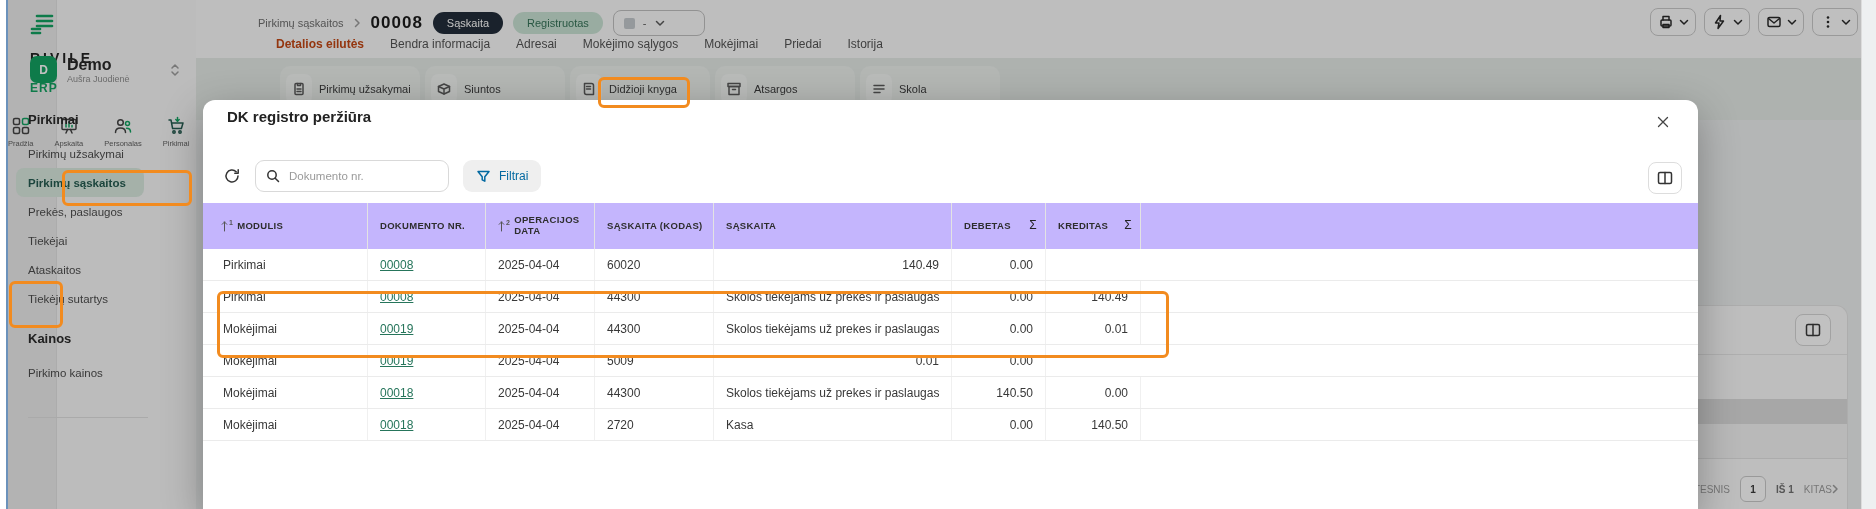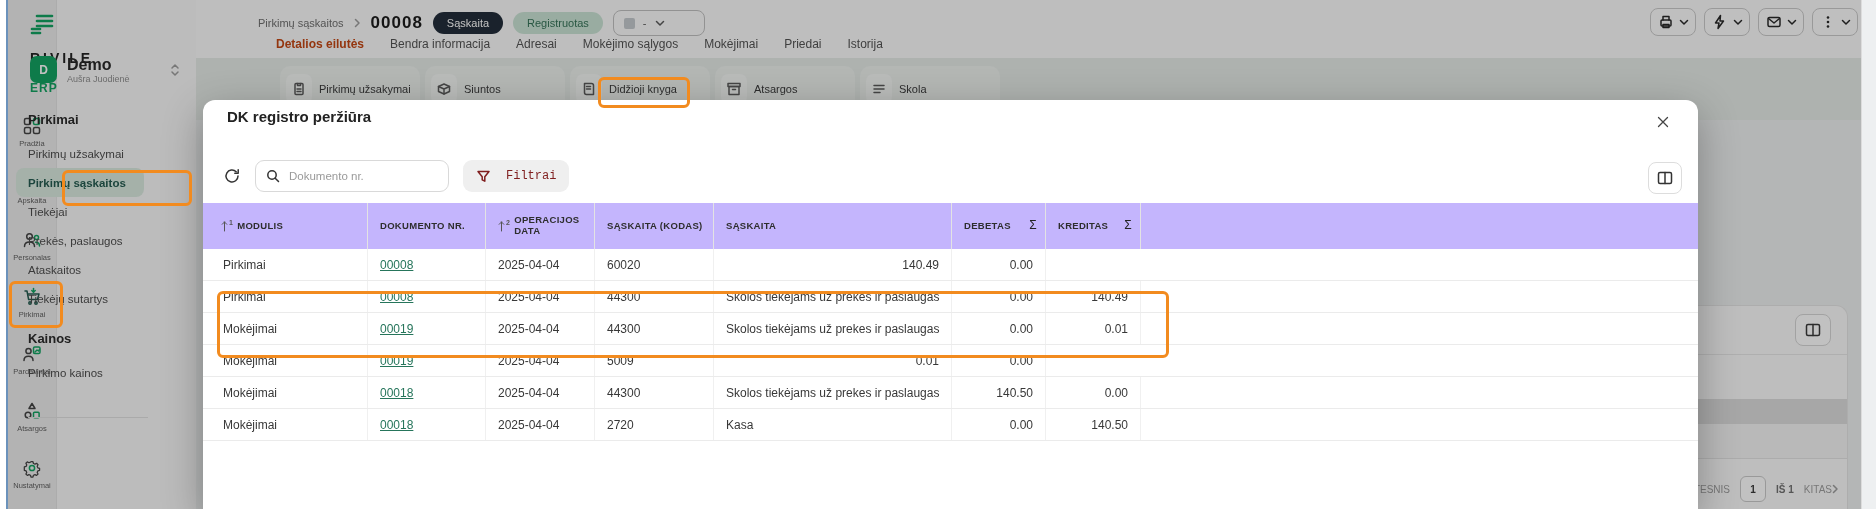--- a/index.html
+++ b/index.html
@@ -19,21 +19,21 @@
   .submenu{position:absolute;left:48px;top:0;width:140px;height:100%;background:#f8f8f8;border-left:1px solid #e2e2e2;box-sizing:border-box;}
   .side-head{position:absolute;left:0;top:0;width:188px;height:100px;z-index:2;}
   .logo-row{position:absolute;left:22px;top:12px;display:flex;align-items:flex-start;gap:15px;flex-direction:column;}
   .brand-name{font-size:14px;font-weight:bold;letter-spacing:3px;color:#1b1b1b;line-height:1;}
   .brand-sub{font-size:12px;font-weight:bold;letter-spacing:1px;color:var(--green);margin-top:16px;}
   .user-row{position:absolute;left:22px;top:55px;display:flex;align-items:center;gap:10px;width:150px;}
   .avatar{width:27px;height:27px;border-radius:7px;background:var(--green);color:#fff;font-size:12px;font-weight:bold;display:flex;align-items:center;justify-content:center;}
   .user-name{font-size:16px;font-weight:bold;color:#222;line-height:1.2;}
   .user-sub{font-size:9px;color:#8a8a8a;}
   .collapse{margin-left:auto;color:#9a9a9a;}
-  .rail-items{position:absolute;left:0;top:116px;width:48px;display:flex;flex-direction:column;gap:21px;}
+  .rail-items{position:absolute;left:0;top:116px;width:48px;display:flex;flex-direction:row;gap:21px;}
   .rail-item{height:36px;display:flex;flex-direction:column;align-items:center;justify-content:flex-start;gap:3px;color:#3d3d3d;cursor:pointer;}
   .rail-item.active{color:#1d564a;}
   .rail-label{font-size:7.5px;color:#5a5a5a;white-space:nowrap;}
   .submenu-body{position:absolute;left:0;top:112px;width:140px;}
   .submenu-title{font-size:13px;font-weight:bold;color:#232323;margin:0 0 12px 20px;}
   .submenu-item{height:29px;display:flex;align-items:center;padding-left:20px;font-size:11.5px;color:#474747;cursor:pointer;box-sizing:border-box;}
   .submenu-item.active{background:#d9e9df;color:#1d564a;border-radius:8px;margin:0 4px 0 8px;padding-left:12px;font-weight:bold;}
   .submenu-sec2{margin-top:18px;}
   .submenu-div{border:none;border-top:1px solid #e0e0e0;margin:30px 0 0 20px;}
 
@@ -75,21 +75,21 @@
   
   .modal{position:absolute;left:203px;top:100px;width:1495px;height:409px;background:#fff;border-radius:12px 12px 0 0;
          box-shadow:0 12px 40px rgba(0,0,0,.3);z-index:60;}
   .modal-title{position:absolute;left:24px;top:8px;font-size:15px;font-weight:bold;color:#222;}
   .modal-close{position:absolute;right:26px;top:13px;background:none;border:none;color:#444;cursor:pointer;padding:2px;}
   .toolbar{position:absolute;left:20px;top:60px;display:flex;align-items:center;gap:14px;}
   .refresh-btn{background:none;border:none;color:#333;cursor:pointer;padding:0;}
   .search-box{width:194px;height:32px;border:1px solid #d9d9d9;border-radius:9px;display:flex;align-items:center;gap:7px;padding:0 10px;box-sizing:border-box;background:#fff;}
   .search-box input{border:none;outline:none;font-size:11.5px;color:#333;width:140px;background:transparent;font-family:inherit;}
   .search-box input::placeholder{color:#9a9a9a;}
-  .filter-btn{height:32px;background:#efefef;border:none;border-radius:9px;display:flex;align-items:center;gap:15px;padding:0 13px;font-size:12px;color:#7f1d1d;cursor:pointer;font-family:Liberation Mono, monospace;}
+  .filter-btn{height:32px;background:#efefef;border:none;border-radius:9px;display:flex;align-items:center;gap:8px;padding:0 13px;font-size:12px;color:#0369a1;cursor:pointer;font-family:Liberation Sans, sans-serif;}
   .cols-btn{position:absolute;right:16px;top:62px;width:32px;height:30px;border:1px solid #ddd;border-radius:8px;background:#fff;display:flex;align-items:center;justify-content:center;color:#333;cursor:pointer;}
   .tbl{position:absolute;left:0;top:103px;width:100%;}
   .tr{display:grid;grid-template-columns:165px 118px 109px 119px 238px 94px 95px 1fr;}
   .th-row{background:#c4b5fd;height:46px;}
   .td-row{height:31px;border-bottom:1px solid #ebebeb;background:#fff;}
   .th{display:flex;align-items:center;gap:4px;padding:0 8px 0 12px;font-size:9.5px;font-weight:bold;color:#2e2e2e;letter-spacing:.3px;border-right:1px solid #e3e3e3;line-height:1.15;box-sizing:border-box;}
   .th:first-child{padding-left:18px;}
   .th.sum-col{justify-content:space-between;}
   .th.no-border{border-right:none;}
   .td{display:flex;align-items:center;padding:0 12px;font-size:12px;color:#383838;border-right:1px solid #f0f0f0;white-space:nowrap;overflow:hidden;box-sizing:border-box;}
@@ -236,22 +236,22 @@
               <circle cx="10" cy="10" r="2.6" stroke="#0aa05c"></circle>
             </svg>
           </span>
      <div class="rail-label">Nustatymai</div>
    </div>
       </div>
     <div class="submenu-body" id="submenu-body">
         <div class="submenu-title ">Pirkimai</div>
         <div class="submenu-item ">Pirkimų užsakymai</div>
         <div class="submenu-item active">Pirkimų sąskaitos</div>
+        <div class="submenu-item ">Prekės, paslaugos</div>
         <div class="submenu-item ">Tiekėjai</div>
-        <div class="submenu-item ">Prekės, paslaugos</div>
         <div class="submenu-item ">Ataskaitos</div>
         <div class="submenu-item ">Tiekėjų sutartys</div>
         <div class="submenu-title submenu-sec2">Kainos</div>
         <div class="submenu-item ">Pirkimo kainos</div>
         <hr class="submenu-div">
       </div>
 
     <div class="main">
       <div class="crumb-row">
         <span class="crumb-parent">Pirkimų sąskaitos</span>

